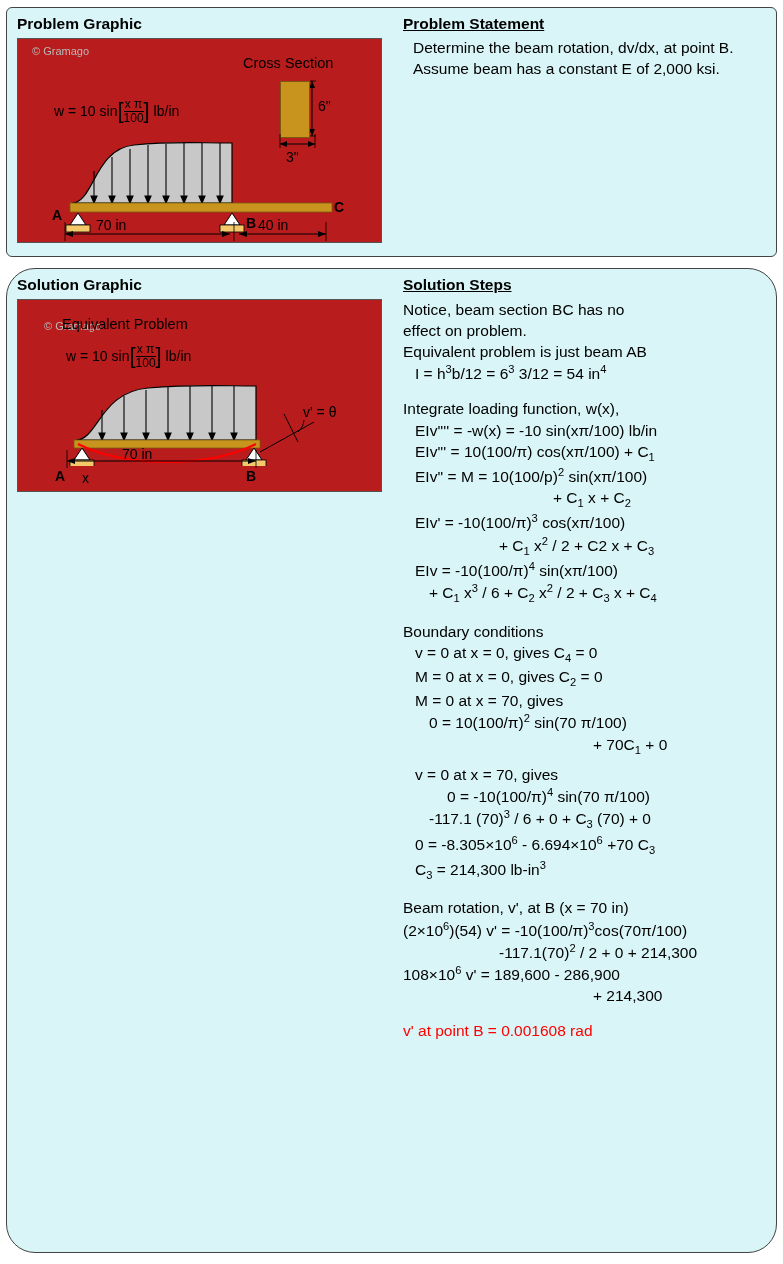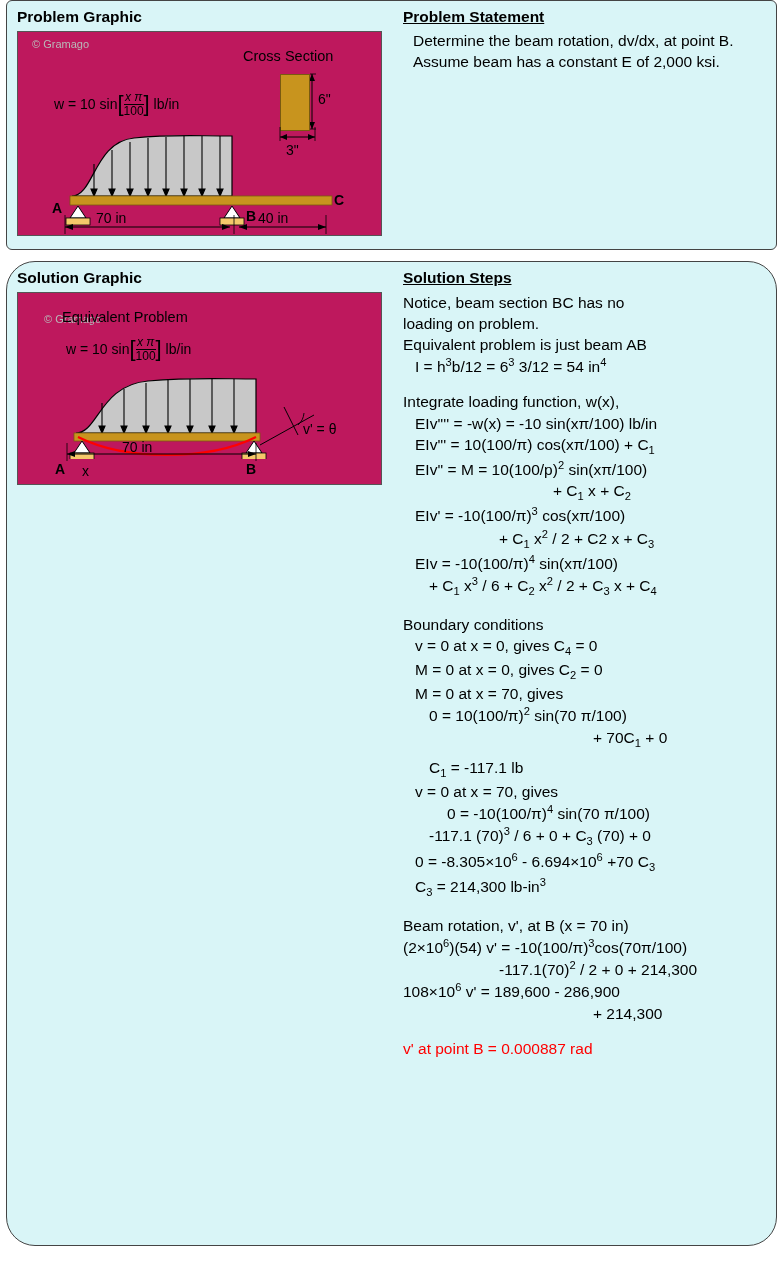--- a/index.html
+++ b/index.html
@@ -13,21 +13,21 @@
     font-family: "Liberation Sans", sans-serif;
     font-size: 15px;
     color: #000000;
     overflow: hidden;
   }
   .page {
     position: relative;
     width: 783px;
     height: 960px;
     box-sizing: border-box;
-    padding: 0 6px;
+    padding: 7px 6px;
   }
   .panel {
     box-sizing: border-box;
     border: 1px solid #444444;
     border-radius: 6px;
     background: #d9f5f7;
     display: flex;
     flex-direction: row;
   }
   .panel-top {
@@ -52,21 +52,21 @@
     font-weight: bold;
     font-size: 15.5px;
     margin: 1px 0 5px 0;
   }
   .heading.underline {
     text-decoration: underline;
   }
   .graphic-box {
     box-sizing: border-box;
     border: 1px solid #555;
-    background: #be185d;
+    background: #b91c1c;
     position: relative;
     overflow: hidden;
   }
   .graphic-box.top {
     width: 365px;
     height: 205px;
   }
   .graphic-box.bottom {
     width: 365px;
     height: 193px;
@@ -88,21 +88,21 @@
   
   .frac {
     display: inline-block;
     vertical-align: middle;
     text-align: center;
     font-size: 12px;
     line-height: 1.05;
     position: relative;
     top: -1px;
   }
-  .frac .num { display: block; font-style: italic; }
+  .frac .num { display: block; }
   .frac .den { display: block; border-top: 1px solid #000; }
   .brk {
     display: inline-block;
     vertical-align: middle;
     font-size: 22px;
     line-height: 0.8;
     position: relative;
     top: -1px;
   }
 
@@ -268,21 +268,21 @@
           <polygon points="46,72 38,84 54,84" fill="#ffffff" stroke="#000" stroke-width="1"></polygon>
           <rect x="34" y="84" width="24" height="7" fill="#f5c86a" stroke="#000" stroke-width="0.8"></rect>
           <polygon points="218,72 210,84 226,84" fill="#ffffff" stroke="#000" stroke-width="1"></polygon>
           <rect x="206" y="84" width="24" height="7" fill="#f5c86a" stroke="#000" stroke-width="0.8"></rect>
 
           <line x1="224" y1="76" x2="278" y2="46" stroke="#000" stroke-width="1"></line>
           <line x1="248" y1="38" x2="262" y2="66" stroke="#000" stroke-width="1"></line>
           <path d="M 262,56 A 18 18 0 0 0 268,44" fill="none" stroke="#000" stroke-width="0.9"></path>
         </svg>
 
-        <div class="lbl" style="left:285px; top:128px;"><span>v' = θ</span></div>
+        <div class="lbl" style="left:285px; top:104px;"><span>v' = θ</span></div>
 
         <div class="lbl bold" style="left:37px; top:168px;">A</div>
         <div class="lbl bold" style="left:228px; top:168px;">B</div>
 
         <svg style="position:absolute; left:42px; top:150px;" width="220" height="20">
           <line x1="7" y1="11" x2="196" y2="11" stroke="#000" stroke-width="1"></line>
           <polygon points="7,11 15,8 15,14" fill="#000"></polygon>
           <polygon points="196,11 188,8 188,14" fill="#000"></polygon>
           <line x1="7" y1="-12" x2="7" y2="18" stroke="#000" stroke-width="0.8"></line>
           <line x1="196" y1="-12" x2="196" y2="18" stroke="#000" stroke-width="0.8"></line>
@@ -290,21 +290,21 @@
         <div class="lbl" style="left:104px; top:146px;">70 in</div>
         <div class="lbl" style="left:64px; top:170px;">x</div>
       </div>
     </div>
 
     <div class="col-right">
       <div class="heading underline">Solution Steps</div>
 
       <div class="steps">
         <div class="ln">Notice, beam section BC has no</div>
-        <div class="ln">loading on problem.</div>
+        <div class="ln">effect on problem.</div>
         <div class="ln">Equivalent problem is just beam AB</div>
         <div class="ln indent1">I = h<sup>3</sup>b/12 = 6<sup>3</sup> 3/12 = 54 in<sup>4</sup></div>
 
         <div class="gap"></div>
 
         <div class="ln">Integrate loading function, w(x),</div>
         <div class="ln indent1">EIv'''' = -w(x) = -10 sin(xπ/100) lb/in</div>
         <div class="ln indent1">EIv''' = 10(100/π) cos(xπ/100) + C<sub>1</sub></div>
         <div class="ln indent1">EIv'' = M = 10(100/p)<sup>2</sup> sin(xπ/100)</div>
         <div class="ln indent5">+ C<sub>1</sub> x + C<sub>2</sub></div>
@@ -315,34 +315,33 @@
 
         <div class="gap"></div>
 
         <div class="ln">Boundary conditions</div>
         <div class="ln indent1">v = 0 at x = 0, gives C<sub>4</sub> = 0</div>
         <div class="ln indent1">M = 0 at x = 0, gives C<sub>2</sub> = 0</div>
         <div class="ln indent1">M = 0 at x = 70, gives</div>
         <div class="ln indent2">0 = 10(100/π)<sup>2</sup> sin(70 π/100)</div>
         <div class="ln indent6">+ 70C<sub>1</sub> + 0</div>
         <div class="gap" style="height:6px"></div>
-        <div class="ln indent2">C<sub>1</sub> = -117.1 lb</div>
         <div class="ln indent1">v = 0 at x = 70, gives</div>
         <div class="ln indent3">0 = -10(100/π)<sup>4</sup> sin(70 π/100)</div>
         <div class="ln indent2">-117.1 (70)<sup>3</sup> / 6 + 0 + C<sub>3</sub> (70) + 0</div>
         <div class="ln indent1">0 = -8.305×10<sup>6</sup> - 6.694×10<sup>6</sup> +70 C<sub>3</sub></div>
         <div class="ln indent1">C<sub>3</sub> = 214,300 lb-in<sup>3</sup></div>
 
         <div class="gap"></div>
 
         <div class="ln">Beam rotation, v', at B (x = 70 in)</div>
         <div class="ln">(2×10<sup>6</sup>)(54) v' = -10(100/π)<sup>3</sup>cos(70π/100)</div>
         <div class="ln indent4">-117.1(70)<sup>2</sup> / 2 + 0 + 214,300</div>
         <div class="ln">108×10<sup>6</sup> v' = 189,600 - 286,900</div>
         <div class="ln indent6">+ 214,300</div>
 
         <div class="gap"></div>
 
-        <div class="answer">v' at point B = 0.000887 rad</div>
+        <div class="answer">v' at point B = 0.001608 rad</div>
       </div>
     </div>
   </div>
 </div>
 
 </body></html>

